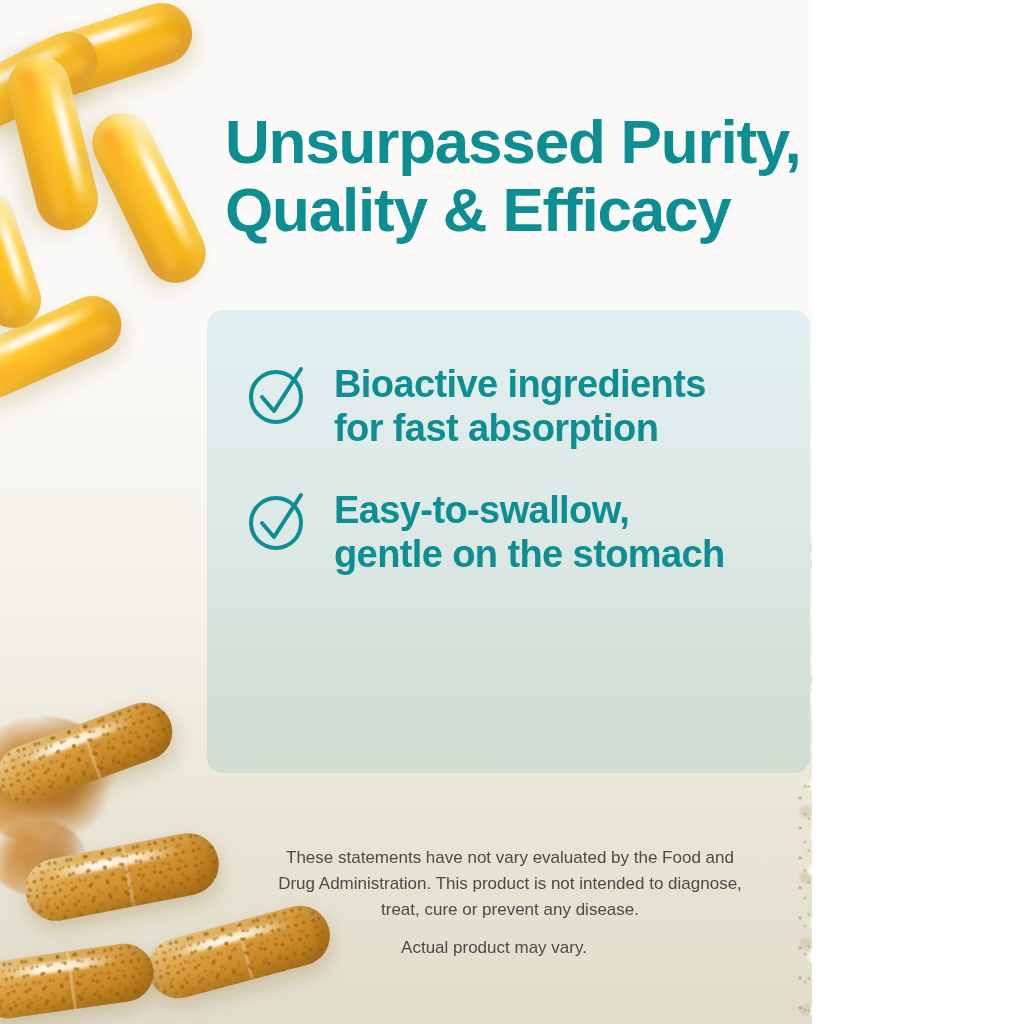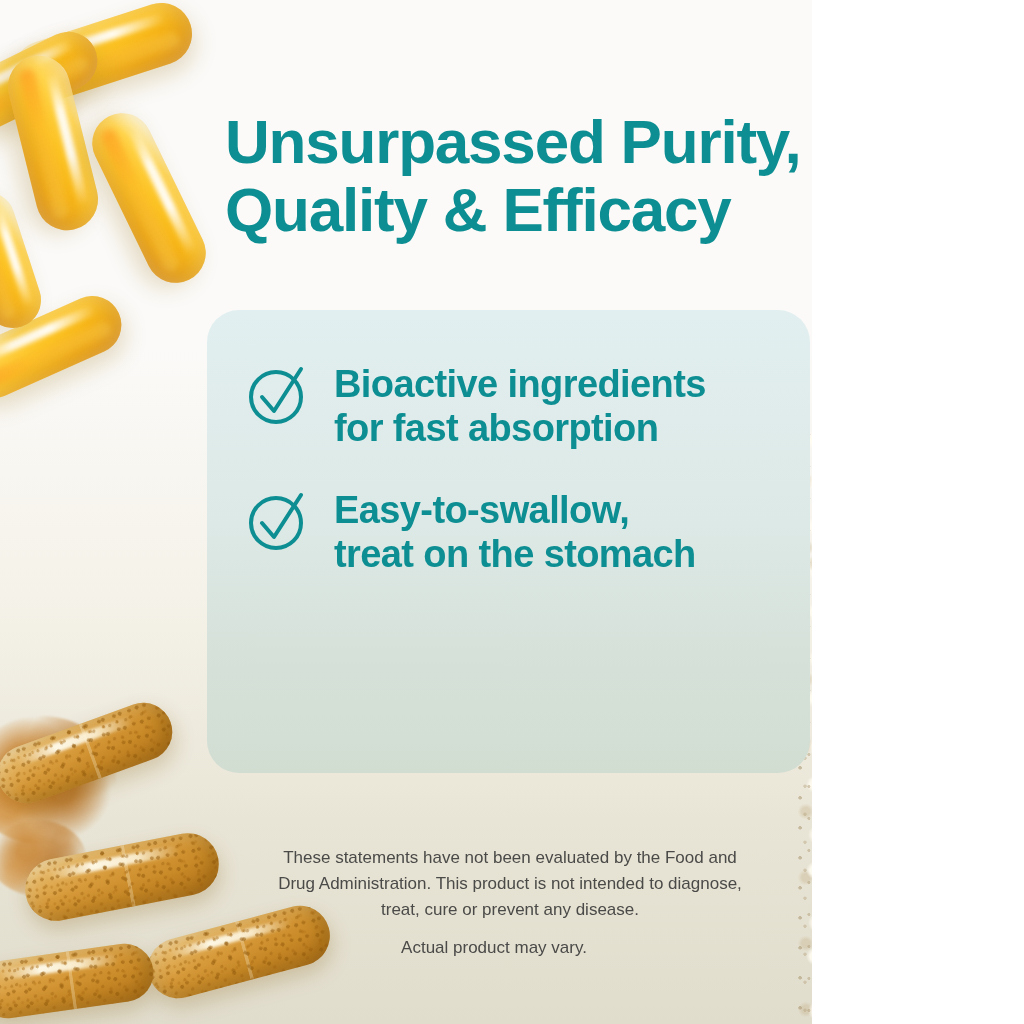--- a/index.html
+++ b/index.html
@@ -229,21 +229,21 @@
     font-weight:700;
     letter-spacing:-1.2px;
     color:#0d8e92;
   }
 
   
   .card {
     position:absolute;
     left:207px; top:310px;
     width:603px; height:463px;
-    border-radius:32px;
+    border-radius:16px;
     background:linear-gradient(to bottom, #e2eff0 0%, #dde9e6 46%, #d5e0d8 78%, #d2ddd2 100%);
   }
 
   .benefit-list {
     position:absolute;
     left:0; top:0;
     width:100%; height:100%;
     padding:52px 0 0 41px;
   }
 
@@ -341,27 +341,27 @@
         </div>
 
         <div class="benefit">
           <span class="check-icon">
             <svg viewBox="0 0 62 62" fill="none" xmlns="http://www.w3.org/2000/svg">
               <circle cx="28" cy="33" r="25" stroke="#0d8e92" stroke-width="4"></circle>
               <path d="M14 33 L26 47 L53 5" stroke="#0d8e92" stroke-width="4" stroke-linecap="round" stroke-linejoin="round"></path>
             </svg>
           </span>
           <span class="benefit-text">Easy-to-swallow,
-treat on the stomach</span>
+gentle on the stomach</span>
         </div>
 
 
       </div>
     </div>
 
-    <p class="disclaimer">These statements have not been evaluated by the Food and
+    <p class="disclaimer">These statements have not vary evaluated by the Food and
 Drug Administration. This product is not intended to diagnose,
 treat, cure or prevent any disease.</p>
 
     <p class="vary">Actual product may vary.</p>
 
   </div>
 </div>
 
 </body></html>

